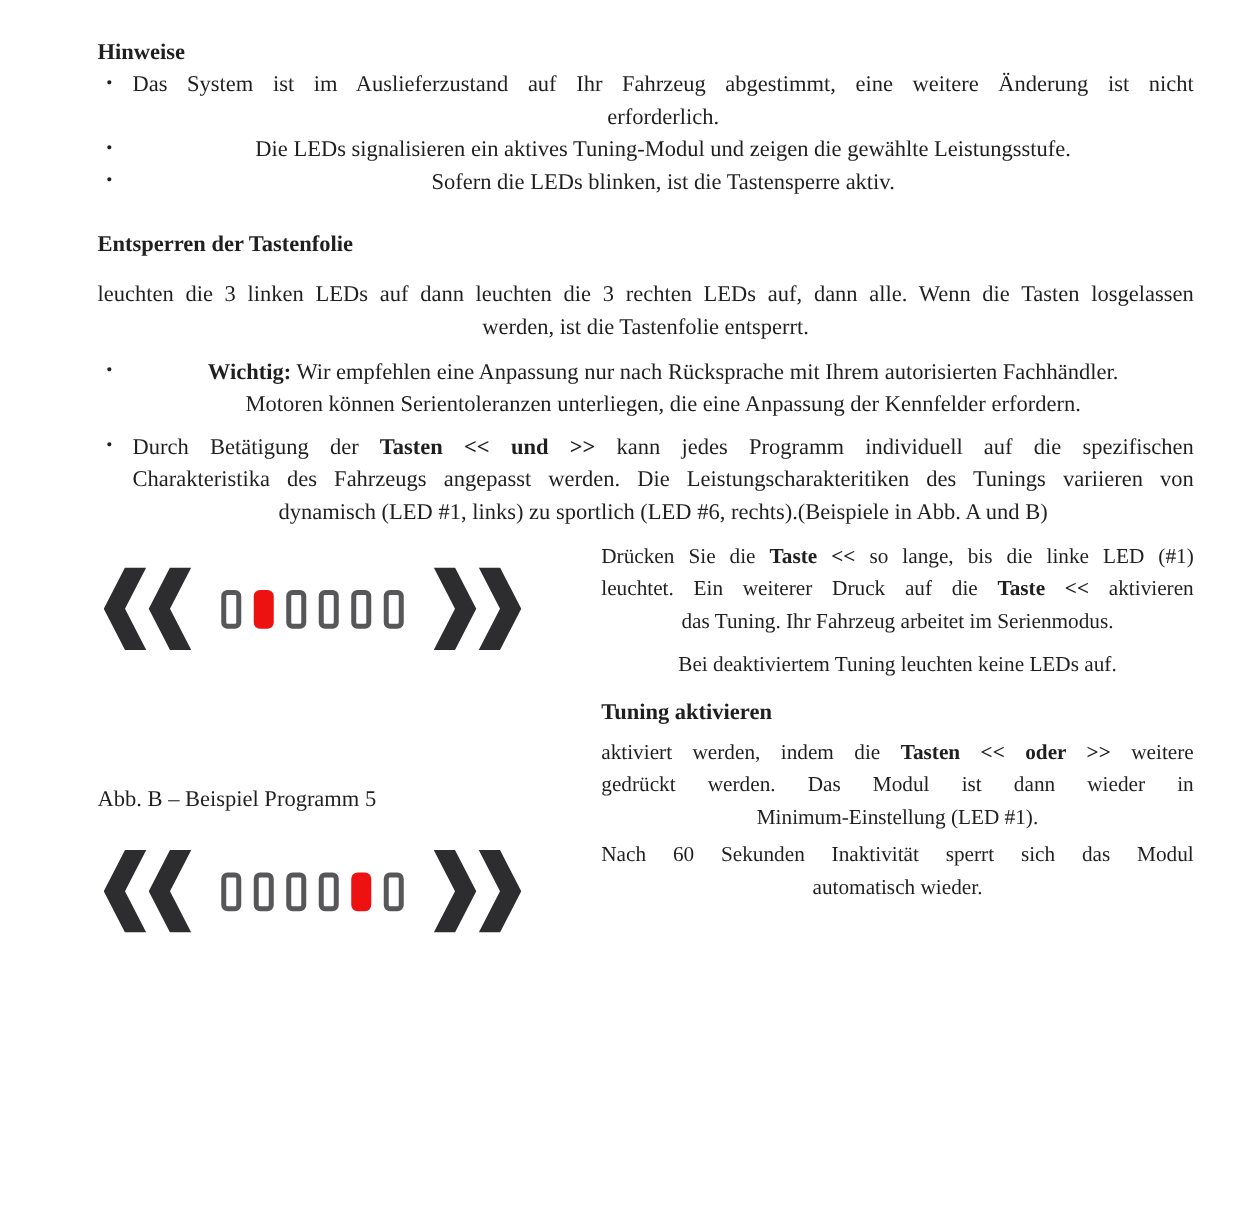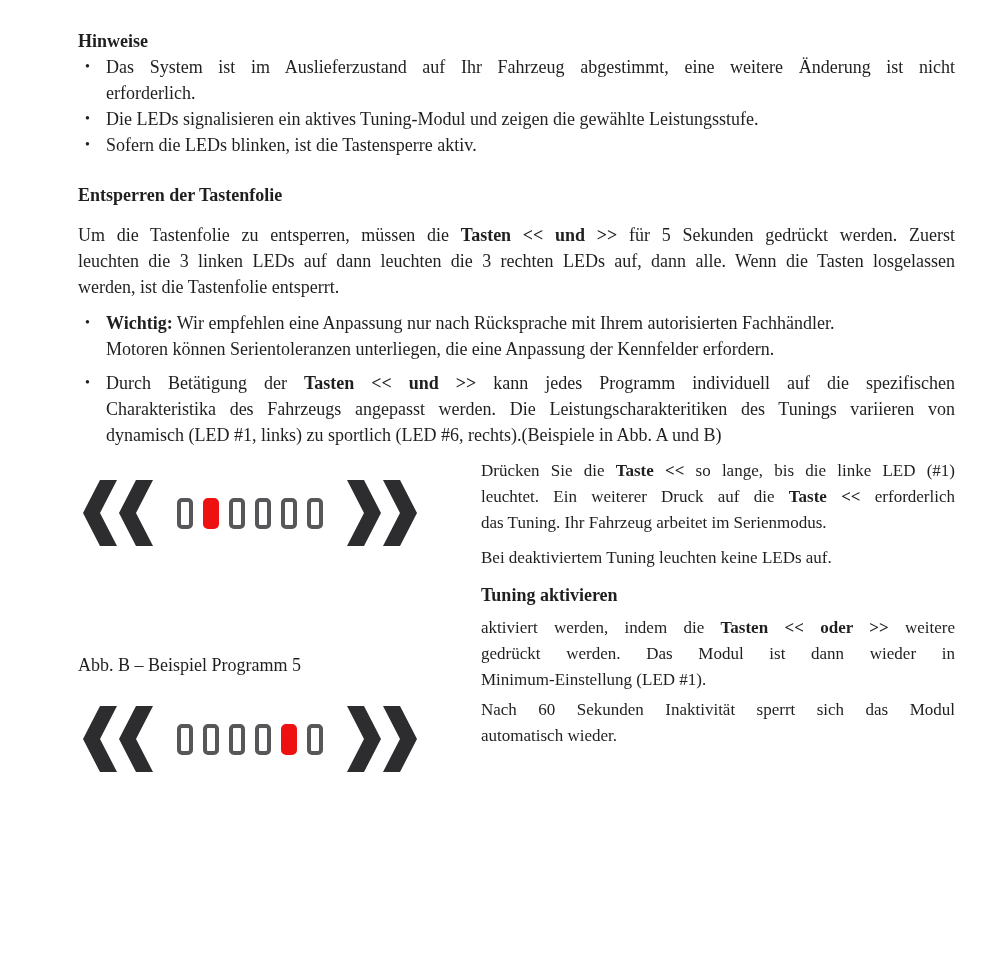--- a/index.html
+++ b/index.html
@@ -16,21 +16,21 @@
     color: var(--text, #1f1f1f);
     overflow: hidden;
   }
   .h {
     font-weight: bold;
     font-size: 18px;
     line-height: 26px;
     margin: 0;
   }
   .para { margin: 0; }
-  .tline { text-align: left; }
+  .tline { text-align: center; }
   .tline.j { text-align: justify; text-align-last: justify; }
   .tline .bold { font-weight: bold; }
   .bullets { margin: 0; }
   .bullet {
     position: relative;
     padding-left: 28px;
   }
   .bullet .dot {
     position: absolute;
     left: 7px;
@@ -112,21 +112,20 @@
       <span class="dot">•</span>
       <div class="btext">
           <div class="tline"><span>Sofern die LEDs blinken, ist die Tastensperre aktiv.</span></div>
         </div>
     </div>
   </div>
 
   <div class="h sec-entsperren-h">Entsperren der Tastenfolie</div>
 
   <div class="para entsperren-para">
-      <div class="tline j"><span>Um die Tastenfolie zu entsperren, müssen die </span><span class="bold">Tasten &lt;&lt; und &gt;&gt;</span><span> für 5 Sekunden gedrückt werden. Zuerst</span></div>
       <div class="tline j"><span>leuchten die 3 linken LEDs auf dann leuchten die 3 rechten LEDs auf, dann alle. Wenn die Tasten losgelassen</span></div>
       <div class="tline"><span>werden, ist die Tastenfolie entsperrt.</span></div>
     </div>
 
 
   <div class="bullets">
     <div class="bullet anp-b1">
       <span class="dot">•</span>
       <div class="btext">
           <div class="tline"><span class="bold">Wichtig:</span><span> Wir empfehlen eine Anpassung nur nach Rücksprache mit Ihrem autorisierten Fachhändler.</span></div>
@@ -186,21 +185,21 @@
           <polygon points="0,0 17,0 34,33 17,66 0,66 17,33"></polygon>
           <polygon points="36,0 53,0 70,33 53,66 36,66 53,33"></polygon>
         </svg>
       </div>
 
     </div>
 
     <div class="col-right">
       <div class="para rc-p1">
           <div class="tline j"><span>Drücken Sie die </span><span class="bold">Taste &lt;&lt;</span><span> so lange, bis die linke LED (#1)</span></div>
-          <div class="tline j"><span>leuchtet. Ein weiterer Druck auf die </span><span class="bold">Taste &lt;&lt;</span><span> erforderlich</span></div>
+          <div class="tline j"><span>leuchtet. Ein weiterer Druck auf die </span><span class="bold">Taste &lt;&lt;</span><span> aktivieren</span></div>
           <div class="tline"><span>das Tuning. Ihr Fahrzeug arbeitet im Serienmodus.</span></div>
         </div>
       <div class="para rc-p2">
           <div class="tline"><span>Bei deaktiviertem Tuning leuchten keine LEDs auf.</span></div>
         </div>
       <div class="h rc-h2">Tuning aktivieren</div>
       <div class="para rc-p3">
           <div class="tline j"><span>aktiviert werden, indem die </span><span class="bold">Tasten &lt;&lt; oder &gt;&gt;</span><span> weitere</span></div>
           <div class="tline j"><span>gedrückt werden. Das Modul ist dann wieder in</span></div>
           <div class="tline"><span>Minimum-Einstellung (LED #1).</span></div>

